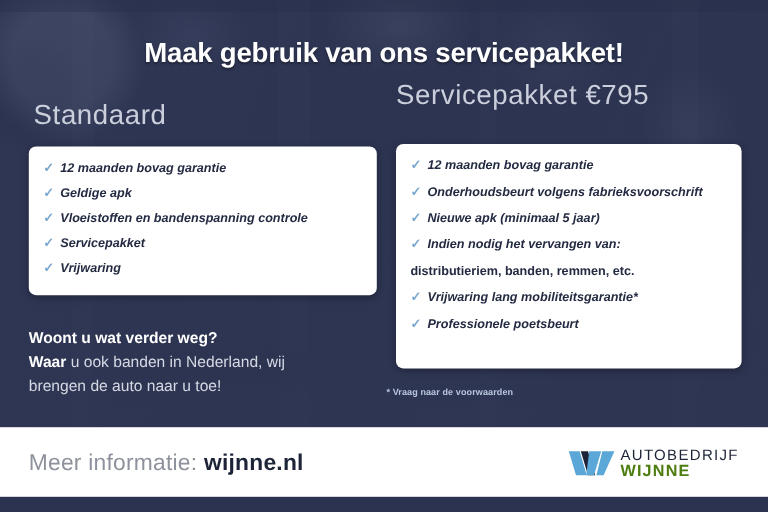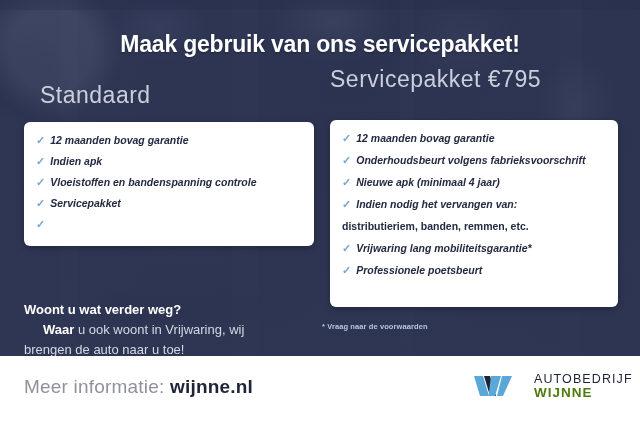--- a/index.html
+++ b/index.html
@@ -38,21 +38,21 @@
   .content{position:absolute;left:0;top:0;width:640px;height:356px;}
   .headline{
     position:absolute;top:31px;left:0;width:640px;text-align:center;
     color:#ffffff;font-size:23px;font-weight:bold;letter-spacing:-0.2px;
     text-shadow:0 1px 2px rgba(0,0,0,0.35);
   }
   .col-head{
     position:absolute;color:#d9dde8;font-size:23px;font-weight:300;
     letter-spacing:0.5px;opacity:0.92;
   }
-  .col-head.left{left:40px;top:82px;}
+  .col-head.left{left:28px;top:82px;}
   .col-head.right{left:330px;top:66px;}
 
   .card{
     position:absolute;background:#ffffff;border-radius:6px;
     box-shadow:0 2px 6px rgba(0,0,0,0.28);
   }
   .card.left{left:24px;top:122px;width:290px;height:124px;}
   .card.right{left:330px;top:120px;width:288px;height:187px;}
 
   ul.feature-list{list-style:none;margin:0;padding:9px 0 0 0;}
@@ -68,40 +68,40 @@
     color:#7aa8cf;font-size:11px;font-weight:bold;
     margin-right:5px;line-height:18px;flex:0 0 auto;
   }
   .li-text{flex:1 1 auto;font-style:italic;}
   .sub-line{
     padding:0 10px 0 28px;margin-bottom:4px;
     font-size:10.5px;font-weight:bold;color:#232a42;line-height:18px;
   }
 
   .promo{position:absolute;left:24px;top:272px;width:290px;}
-  .promo .p1{color:#ffffff;font-size:13px;font-weight:bold;line-height:20px;margin-top:28px;}
+  .promo .p1{color:#ffffff;font-size:13px;font-weight:bold;line-height:20px;}
   .promo .p2{color:#d5d9e4;font-size:13px;font-weight:300;line-height:20px;}
-  .promo .p2 b{color:#ffffff;font-weight:bold;margin-left:19px;}
+  .promo .p2 b{color:#ffffff;font-weight:bold;}
 
   .footnote{
     position:absolute;left:322px;top:322px;
     color:#b9c6dd;font-size:7.5px;font-weight:bold;letter-spacing:0.1px;
   }
   
   .footer{
-    position:absolute;left:0;top:356px;width:640px;height:71px;background:#ffffff;
+    position:absolute;left:0;top:356px;width:640px;height:58px;background:#ffffff;
   }
   .footer-text{
     position:absolute;left:24px;top:20px;
     font-size:19px;font-weight:300;color:#8e929c;letter-spacing:0.2px;
   }
   .footer-text b{color:#1d2438;font-weight:bold;}
   .logo{position:absolute;left:472px;top:17px;display:flex;align-items:center;}
   .logo-mark{width:42px;height:26px;flex:0 0 auto;}
-  .logo-words{margin-left:20px;line-height:1.02;}
+  .logo-words{margin-left:3px;line-height:1.02;}
   .logo-words .l1{font-size:12.5px;font-weight:300;color:#1d2438;letter-spacing:1.1px;}
   .logo-words .l2{font-size:13.5px;font-weight:bold;color:#4d7c0f;letter-spacing:1.0px;}
 </style>
 </head>
 <body>
 
 <div class="banner">
 
   <div class="bg-photo">
     <div class="bg-stripe" style="left:60px;top:0;width:18px;height:356px;"></div>
@@ -122,69 +122,70 @@
     <div class="col-head right">Servicepakket €795</div>
 
     <div class="card left">
       <ul class="feature-list">
         <li>
           <span class="chk">✓</span>
           <span class="li-text">12 maanden bovag garantie</span>
         </li>
         <li>
           <span class="chk">✓</span>
-          <span class="li-text">Indien apk</span>
+          <span class="li-text">Geldige apk</span>
         </li>
         <li>
           <span class="chk">✓</span>
           <span class="li-text">Vloeistoffen en bandenspanning controle</span>
         </li>
         <li>
           <span class="chk">✓</span>
           <span class="li-text">Servicepakket</span>
         </li>
         <li>
           <span class="chk">✓</span>
+          <span class="li-text">Vrijwaring</span>
         </li>
       </ul>
     </div>
 
     <div class="card right">
       <ul class="feature-list">
         <li>
           <span class="chk">✓</span>
           <span class="li-text">12 maanden bovag garantie</span>
         </li>
         <li>
           <span class="chk">✓</span>
           <span class="li-text">Onderhoudsbeurt volgens fabrieksvoorschrift</span>
         </li>
         <li>
           <span class="chk">✓</span>
-          <span class="li-text">Nieuwe apk (minimaal 4 jaar)</span>
+          <span class="li-text">Nieuwe apk (minimaal 5 jaar)</span>
         </li>
         <li>
           <span class="chk">✓</span>
           <span class="li-text">Indien nodig het vervangen van:</span>
         </li>
         <li class="sub-line" style="display:block;">distributieriem, banden, remmen, etc.</li>
         <li>
           <span class="chk">✓</span>
           <span class="li-text">Vrijwaring lang mobiliteitsgarantie*</span>
         </li>
         <li>
           <span class="chk">✓</span>
           <span class="li-text">Professionele poetsbeurt</span>
         </li>
       </ul>
     </div>
 
     <div class="promo">
       <div class="p1">Woont u wat verder weg?</div>
-      <div class="p2"><b>Waar</b><span> u ook woont in Vrijwaring, wij</span></div>
+      <div class="p2"><b>Waar</b><span> u ook banden in Nederland, wij</span></div>
       <div class="p2">brengen de auto naar u toe!</div>
     </div>
 
     <div class="footnote">* Vraag naar de voorwaarden</div>
   </div>
 
   <div class="footer">
     <div class="footer-text"><span>Meer informatie: </span><b>wijnne.nl</b></div>
 
     <div class="logo">

